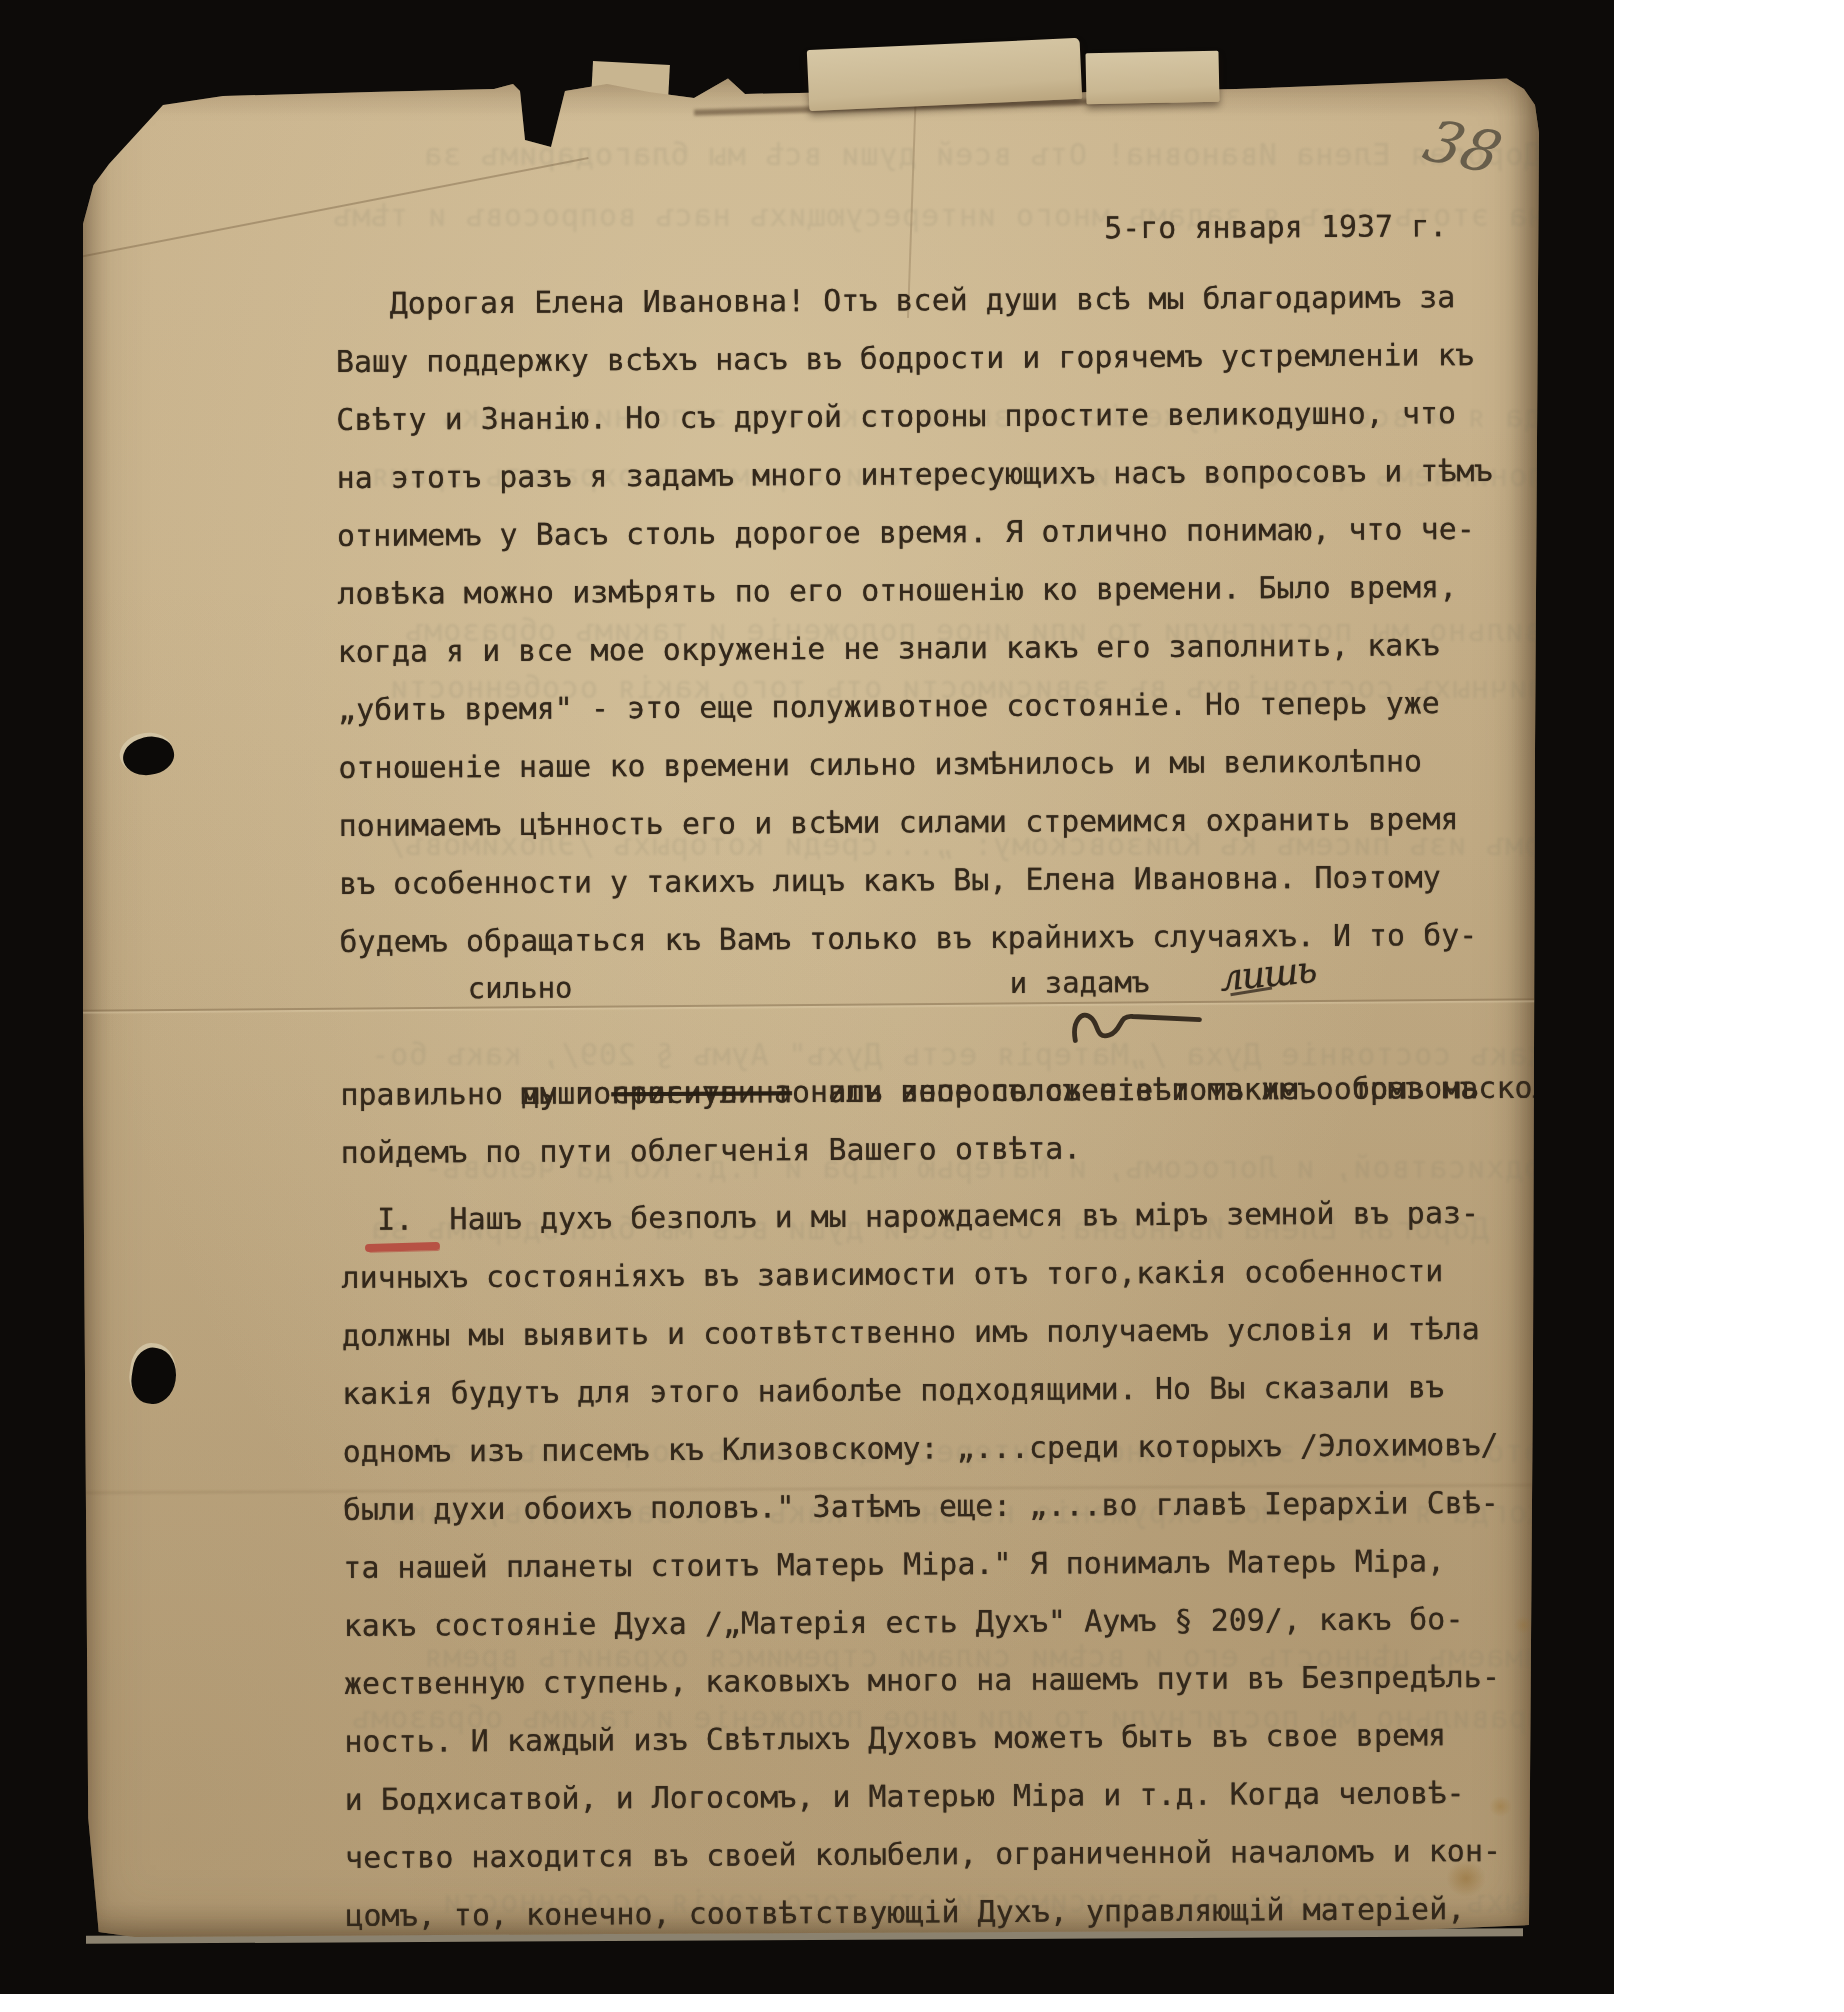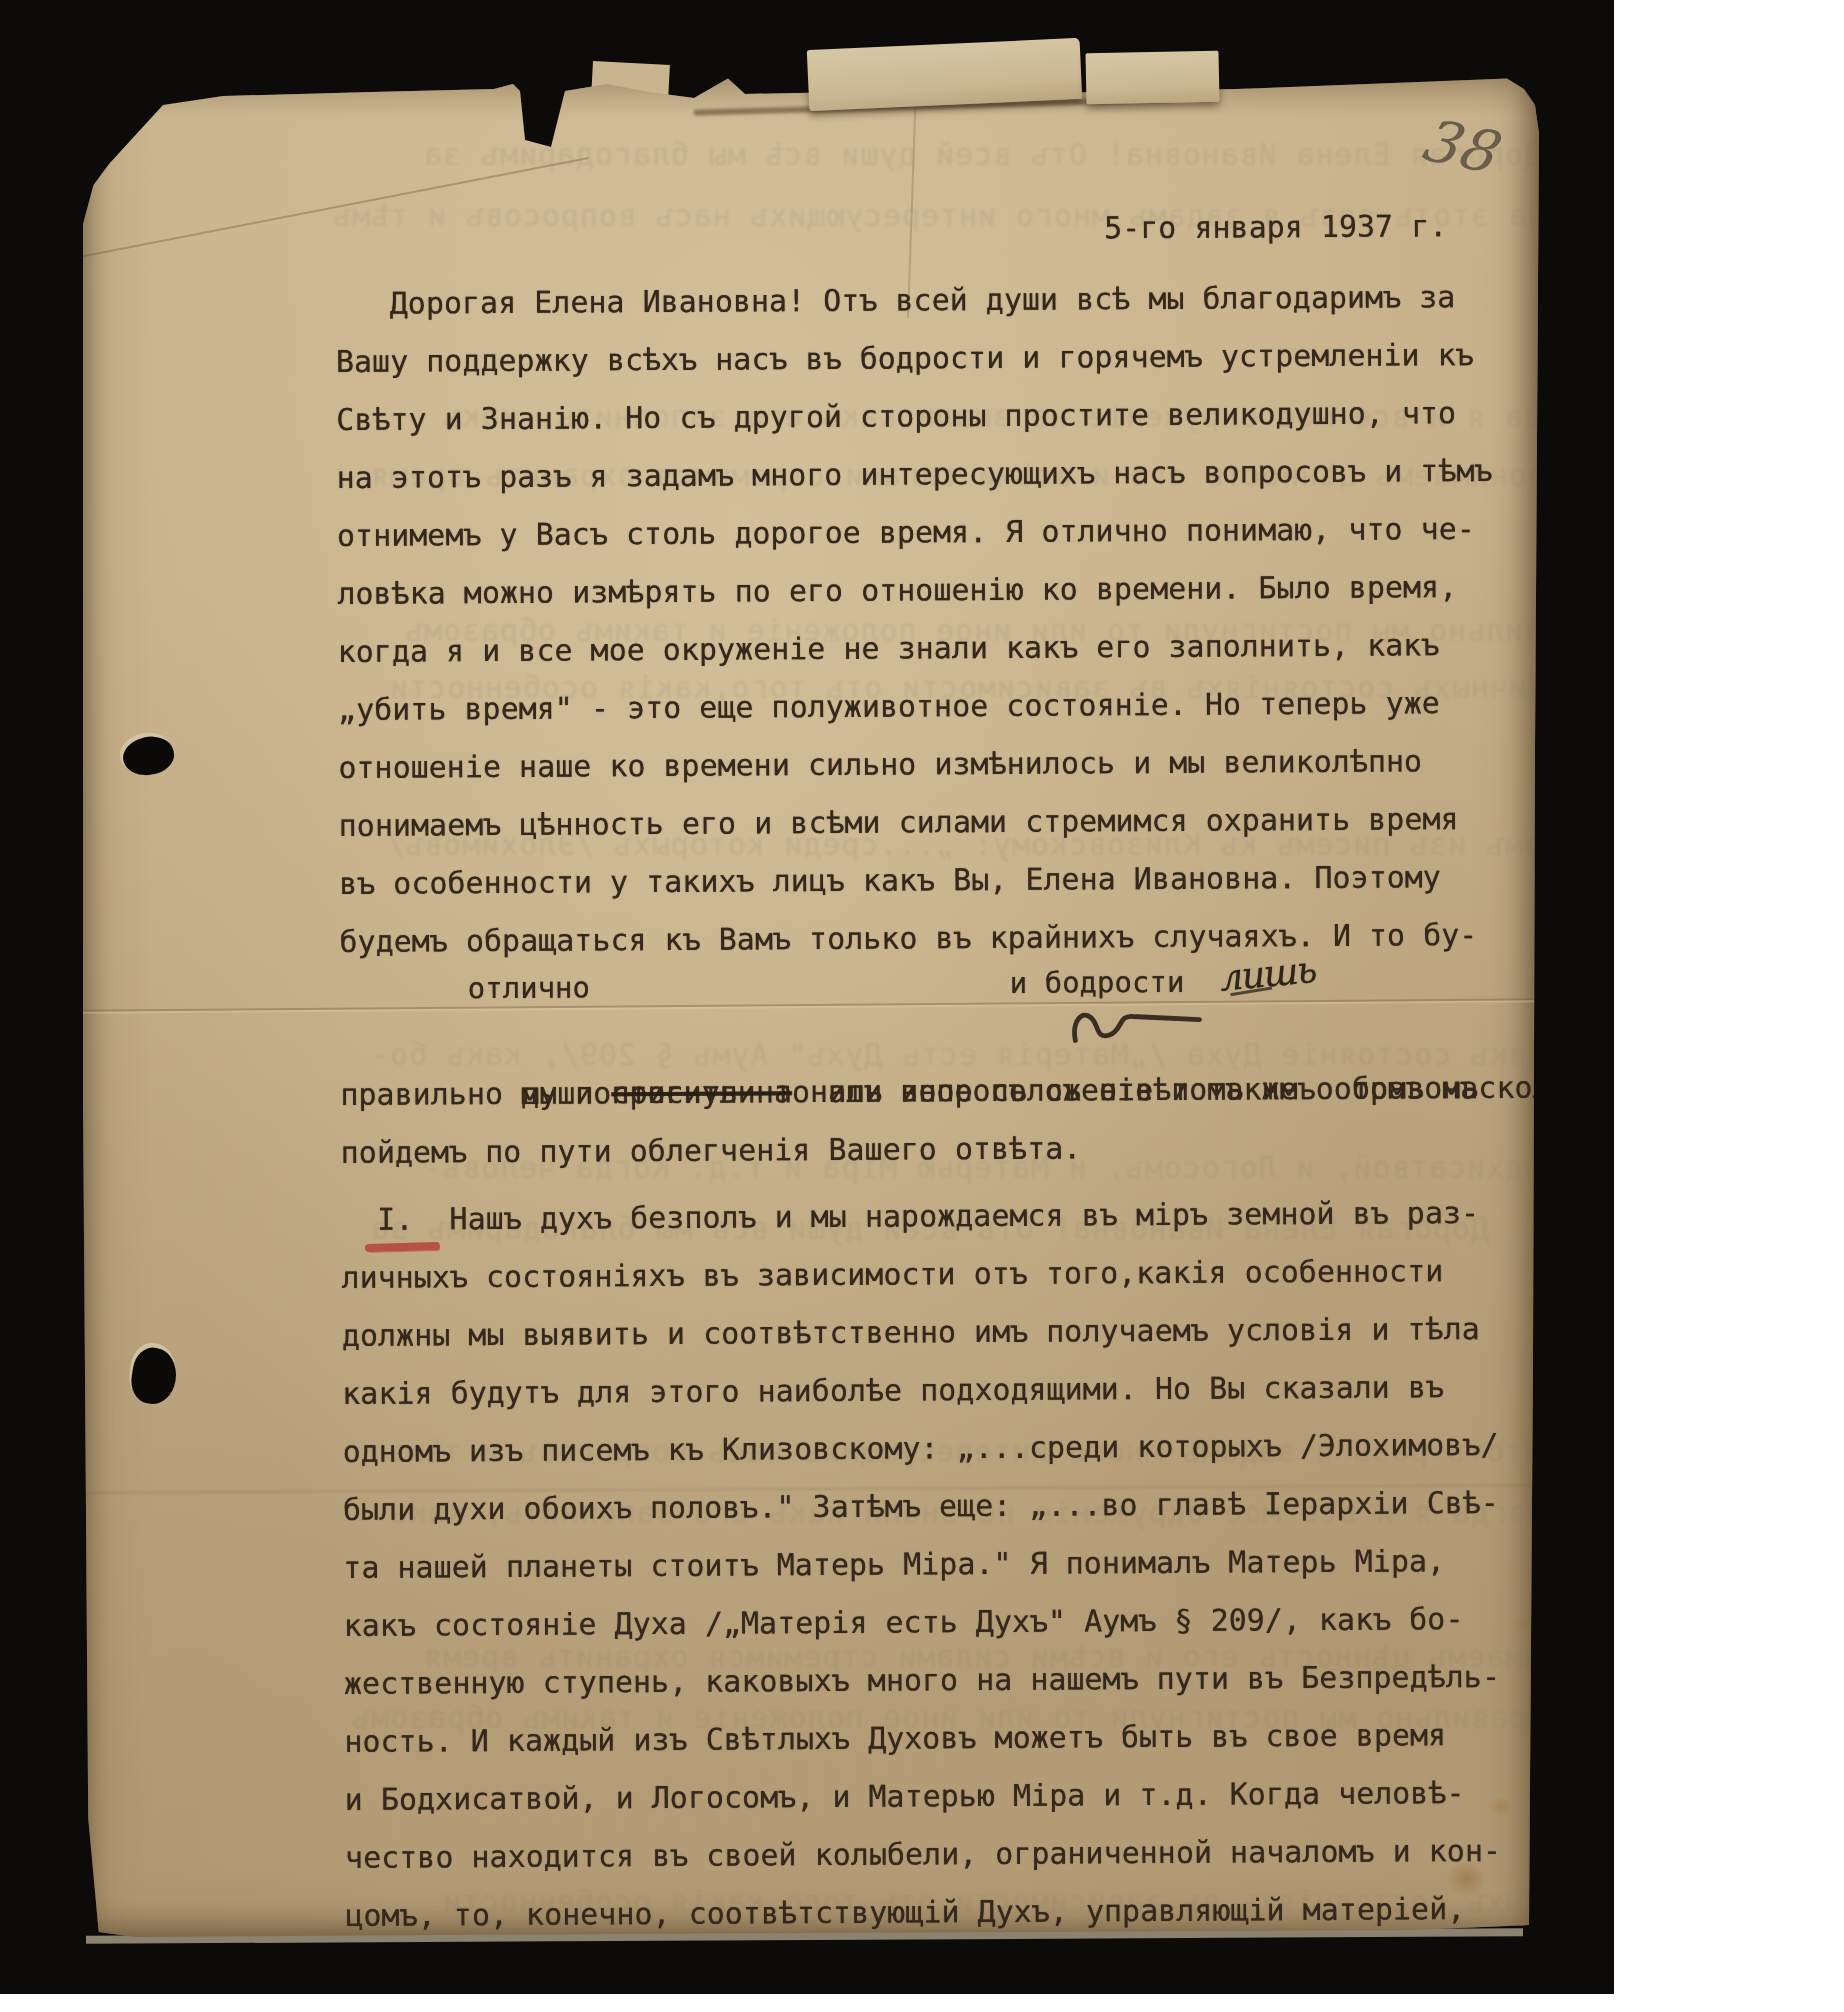--- a/index.html
+++ b/index.html
@@ -148,22 +148,22 @@
             <div class="line">ловѣка можно измѣрять по его отношенію ко времени. Было время,</div>
             <div class="line">когда я и все мое окруженіе не знали какъ его заполнить, какъ</div>
             <div class="line">„убить время" - это еще полуживотное состояніе. Но теперь уже</div>
             <div class="line">отношеніе наше ко времени сильно измѣнилось и мы великолѣпно</div>
             <div class="line">понимаемъ цѣнность его и всѣми силами стремимся охранить время</div>
             <div class="line">въ особенности у такихъ лицъ какъ Вы, Елена Ивановна. Поэтому</div>
             <div class="line">будемъ обращаться къ Вамъ только въ крайнихъ случаяхъ. И то бу-</div>
           </div>
 
         <div class="insert-line">
-          <span class="ins-left">отлично</span>
-          <span class="ins-right">и бодрости</span>
+          <span class="ins-left">сильно</span>
+          <span class="ins-right">и задамъ</span>
           <span class="ins-hand">лишь</span>
         </div>
 
         <div class="line corrected-line">
           <span>души </span><span class="struck">просить на</span><span> нашъ вопросъ съ отвѣтомъ же </span><span>о томъ насколько</span>
           <svg class="handmark" width="140" height="42" viewBox="0 0 160 48">
             <path d="M6,40 C2,18 14,4 25,15 C33,23 30,39 45,34 C60,29 55,11 72,13 L148,17" fill="none" stroke="#2a2016" stroke-width="5.5" stroke-linecap="round" opacity="0.9"></path>
           </svg>
         </div>
 

